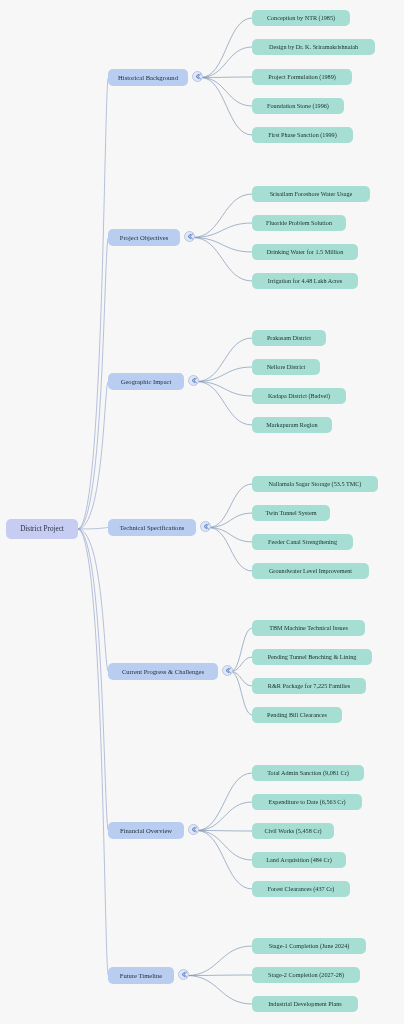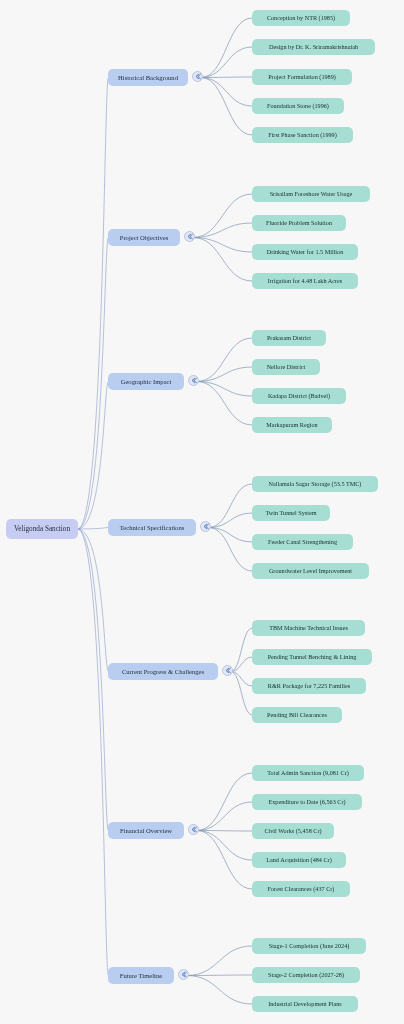--- a/index.html
+++ b/index.html
@@ -111,21 +111,21 @@
         <path d="M 197 830.5 C 224.5 830.5, 224.5 831, 252 831" stroke="#7f97b5"></path>
         <path d="M 197 830.5 C 224.5 830.5, 224.5 860, 252 860" stroke="#7f97b5"></path>
         <path d="M 197 830.5 C 224.5 830.5, 224.5 889, 252 889" stroke="#7f97b5"></path>
         <path d="M 78 529 C 104 529, 104 975.5, 108 975.5" stroke="#9aa8cf"></path>
         <path d="M 187 975.5 C 219.5 975.5, 219.5 946, 252 946" stroke="#7f97b5"></path>
         <path d="M 187 975.5 C 219.5 975.5, 219.5 975, 252 975" stroke="#7f97b5"></path>
         <path d="M 187 975.5 C 219.5 975.5, 219.5 1004, 252 1004" stroke="#7f97b5"></path>
       </g>
   </svg>
   <div id="node-layer">
-      <div class="node node-root" style="left: 6px; top: 519px; width: 72px;">Veligonda Sanction</div>
+      <div class="node node-root" style="left: 6px; top: 519px; width: 72px;">District Project</div>
       <div class="node node-branch" style="left: 108px; top: 69px; width: 80px;">Historical Background</div>
       <div class="toggle" style="left: 192px; top: 71px;">
         <svg width="7" height="7" viewBox="0 0 7 7">
           <path d="M4.6 1.3 L2.0 3.5 L4.6 5.7" fill="none" stroke="#4a6fb5" stroke-width="0.9" stroke-linecap="round" stroke-linejoin="round"></path>
           <path d="M6.4 1.3 L3.8 3.5 L6.4 5.7" fill="none" stroke="#4a6fb5" stroke-width="0.9" stroke-linecap="round" stroke-linejoin="round"></path>
         </svg>
       </div>
       <div class="node node-leaf" style="left: 252px; top: 10px; width: 98px;">Conception by NTR (1985)</div>
       <div class="node node-leaf" style="left: 252px; top: 39px; width: 123px;">Design by Dr. K. Sriramakrishnaiah</div>
       <div class="node node-leaf" style="left: 252px; top: 69px; width: 100px;">Project Formulation (1989)</div>

